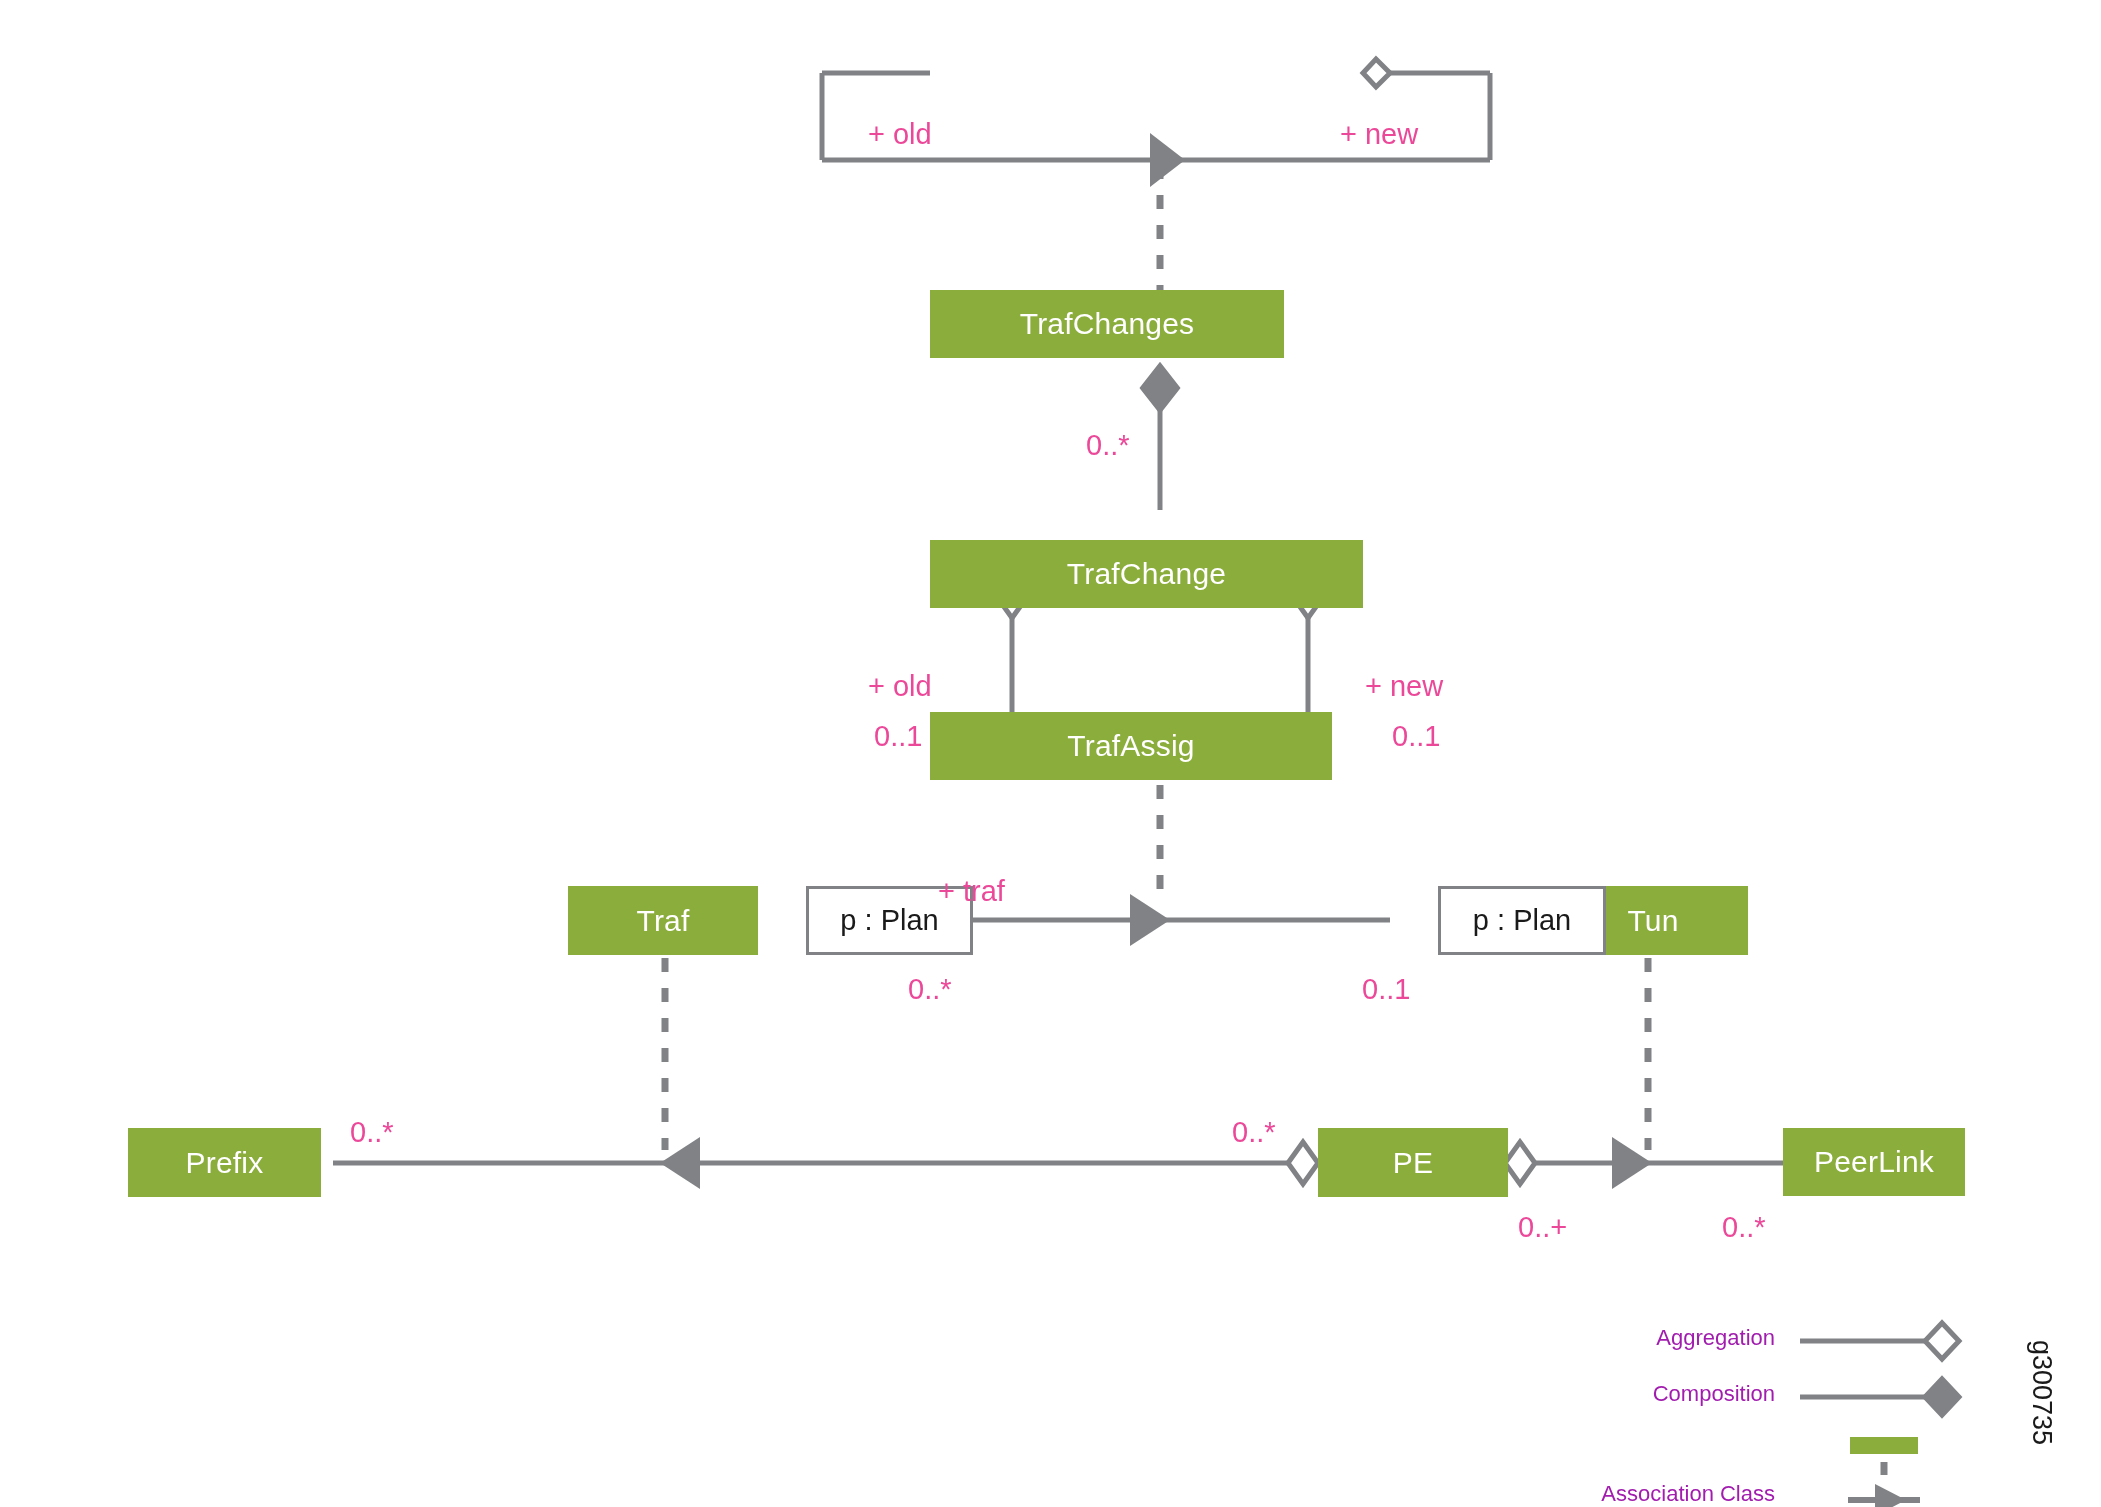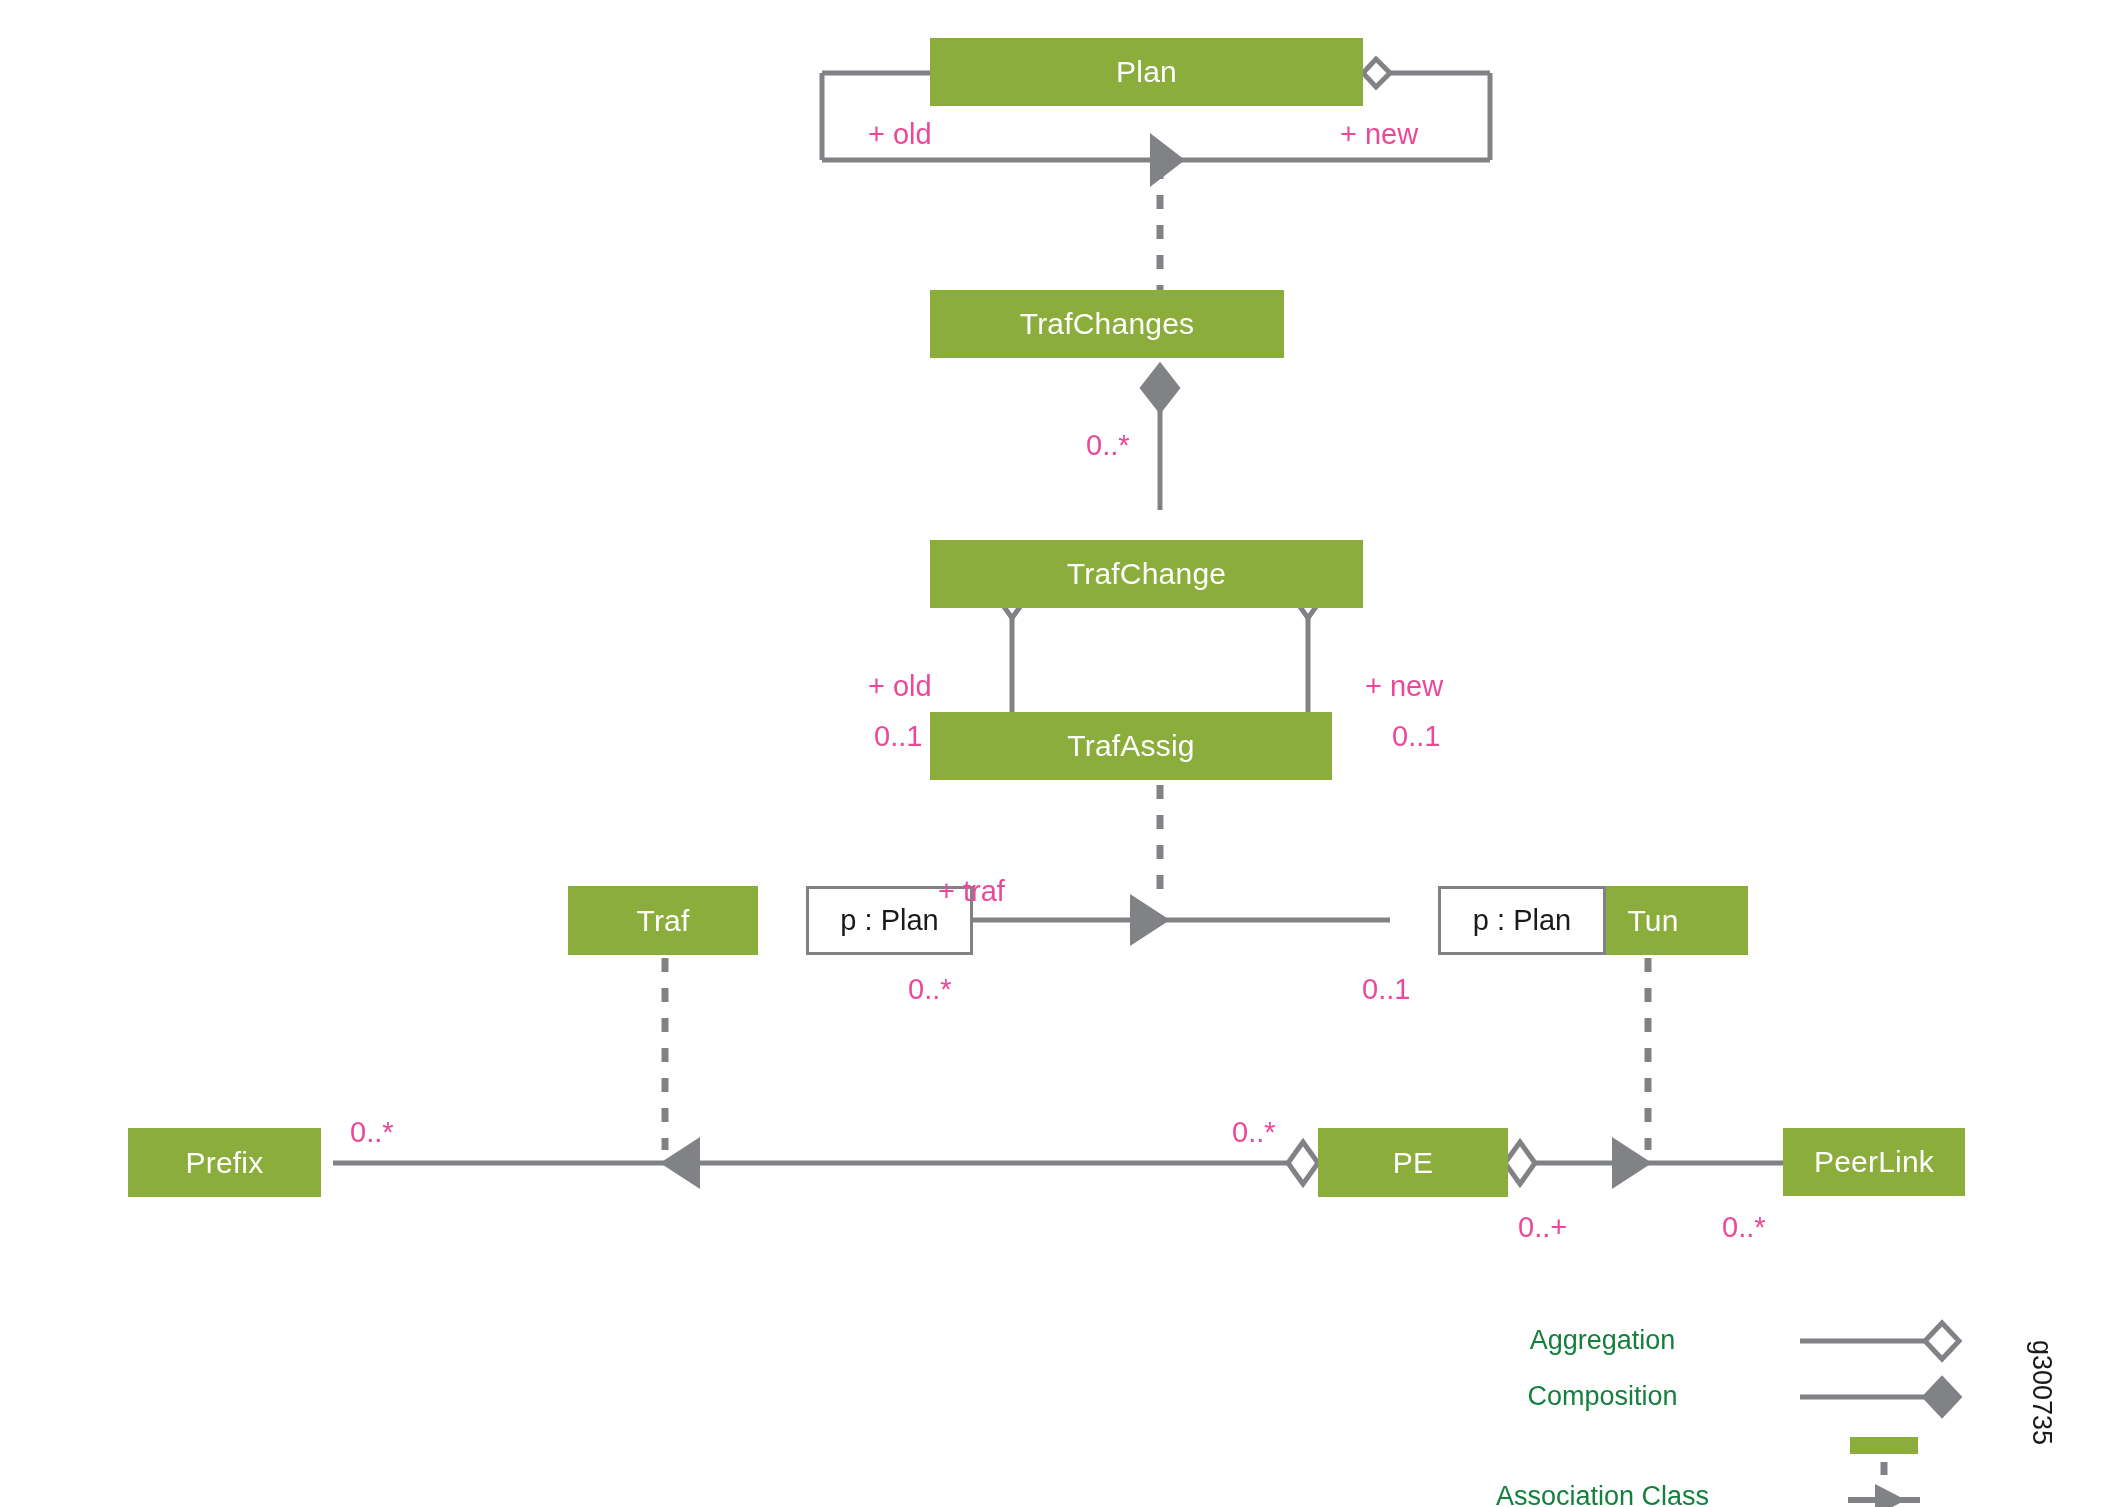--- a/index.html
+++ b/index.html
@@ -63,24 +63,24 @@
   .note {
     position: absolute;
     font-size: 29px;
     color: #ec4899;
     white-space: nowrap;
     line-height: 1;
   }
   
   .legend-label {
     position: absolute;
-    font-size: 27px;
-    color: #15803d;
-    white-space: nowrap;
-    text-align: center;
+    font-size: 22px;
+    color: #a21caf;
+    white-space: nowrap;
+    text-align: right;
     line-height: 1;
   }
   .fig-id {
     position: absolute;
     font-size: 27px;
     color: #1a1a1a;
     white-space: nowrap;
     transform: rotate(90deg);
     transform-origin: left top;
     line-height: 1;
@@ -144,23 +144,20 @@
 
       <path d="M 1800 1397 L 1925 1397"></path>
       <polygon points="1925,1397 1942,1379 1959,1397 1942,1415" fill="#808285" stroke="#808285" stroke-width="5"></polygon>
 
       <path d="M 1884 1462 L 1884 1488" stroke-dasharray="13 13" stroke-width="7"></path>
       <path d="M 1848 1500 L 1920 1500" stroke-width="6"></path>
       <polygon points="1875,1484 1906,1500 1875,1516" fill="#808285" stroke="none"></polygon>
     </g>
   </svg>
 
-  <div class="cls-box" style="left:930px; top:38px; width:433px; height:68px;">
-    <span class="cls-label">Plan</span>
-  </div>
 
   <div class="cls-box" style="left:930px; top:290px; width:354px; height:68px;">
     <span class="cls-label">TrafChanges</span>
   </div>
 
   <div class="cls-box" style="left:930px; top:508px; width:433px; height:68px;margin-top:32px;">
     <span class="cls-label">TrafChange</span>
   </div>
 
   <div class="cls-box" style="left:930px; top:712px; width:402px; height:68px;">

